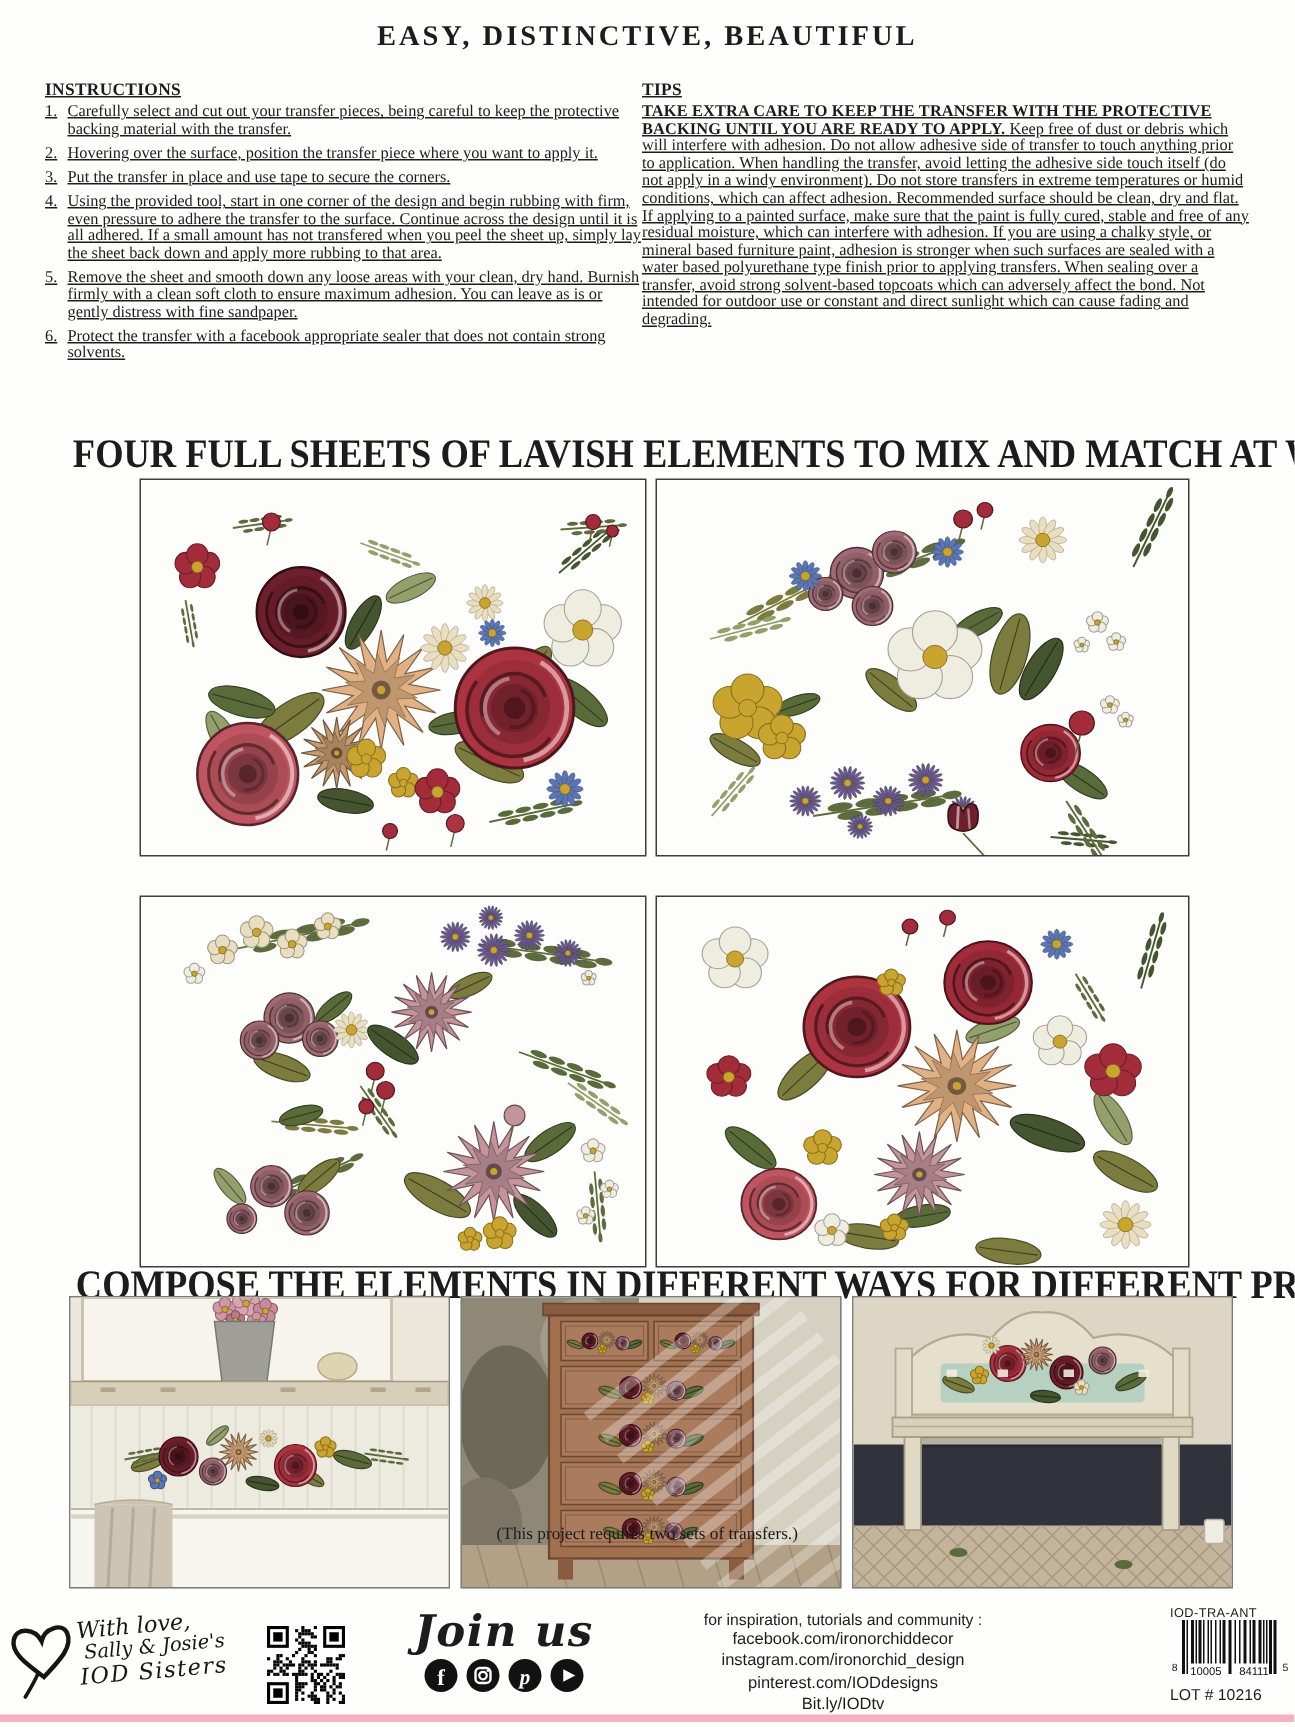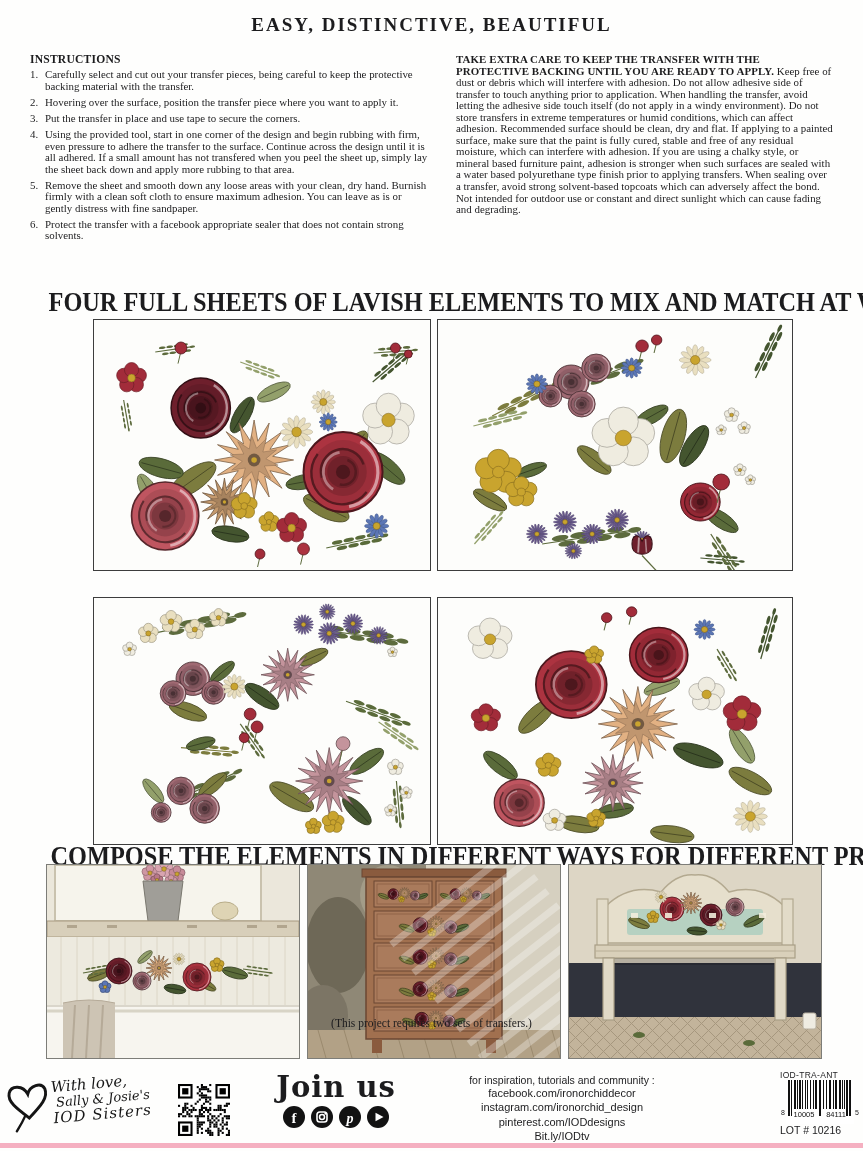--- a/index.html
+++ b/index.html
@@ -5,21 +5,21 @@
   html,body{margin:0;padding:0;}
   body{width:863px;height:1151px;position:relative;background:#fefefd;color:#1c1c1e;
        font-family:"Liberation Serif","DejaVu Serif",serif;overflow:hidden;}
   svg{display:block;}
   .abs{position:absolute;}
 
   
   #main-title{top:14px;left:0;width:100%;text-align:center;font-size:19px;font-weight:bold;letter-spacing:2px;}
 
   
-  #cols{top:54px;left:30px;width:803px;display:flex;gap:28px;}
+  #cols{top:54px;left:30px;width:803px;display:flex;text-decoration:underline;}
   .col{font-size:10.9px;line-height:1.06;}
   #col-left{width:398px;flex:none;}
   #col-right{flex:1;}
   .col h3{font-size:11.6px;margin:0 0 3px 0;font-weight:bold;letter-spacing:.2px;}
   .ins-item{display:flex;margin-bottom:4.5px;}
   .ins-item .num{width:15px;flex:none;}
   .ins-item .txt{flex:1;}
   #tips-par{margin:0;text-align:left;}
   #tips-par b{letter-spacing:.1px;}
 
@@ -40,21 +40,21 @@
   #photo-caption{top:1017px;left:0;width:100%;text-align:center;font-size:11.5px;}
 
   
   #footer{top:1070px;left:0;width:863px;height:74px;font-family:"Liberation Sans","DejaVu Sans",sans-serif;}
   #heart{left:6px;top:10px;transform:rotate(-6deg);}
   #signature{left:52px;top:4px;width:120px;font-family:"DejaVu Serif",serif;font-style:italic;transform:rotate(-5deg);color:#161616;}
   .sig-line{line-height:1.12;}
   .sig-1{font-size:15px;} .sig-2{font-size:13px;padding-left:4px;} .sig-3{font-size:15px;letter-spacing:1px;}
   #qr{left:178px;top:14px;}
   #join-block{left:256px;top:0px;width:160px;text-align:center;}
-  #join-label{font-family:"DejaVu Serif",serif;font-weight:bold;font-size:29px;letter-spacing:1px;}
+  #join-label{font-family:"DejaVu Serif",serif;font-style:italic;font-weight:bold;font-size:29px;letter-spacing:1px;}
   #social-icons{display:flex;justify-content:center;gap:4px;margin-top:1px;}
   #community{left:428px;top:4px;width:268px;text-align:center;}
   #community-intro{font-size:10.5px;}
   #site-domain{font-size:17.5px;letter-spacing:.3px;margin:1px 0 0 0;}
   .comm-link{font-size:11px;line-height:1.3;}
   #legal{left:652px;top:8px;width:122px;text-align:right;font-size:11px;line-height:1.22;}
   .legal-line:nth-child(2){margin-bottom:6px;}
   #barcode-block{left:780px;top:0px;width:80px;text-align:left;}
   #sku{font-size:8.5px;letter-spacing:.3px;}
   #barcode-row{display:flex;align-items:flex-end;justify-content:center;}
@@ -91,20 +91,21 @@
           <span class="num">5.</span>
           <span class="txt">Remove the sheet and smooth down any loose areas with your clean, dry hand. Burnish firmly with a clean soft cloth to ensure maximum adhesion. You can leave as is or gently distress with fine sandpaper.</span>
         </div>
         <div class="ins-item">
           <span class="num">6.</span>
           <span class="txt">Protect the transfer with a facebook appropriate sealer that does not contain strong solvents.</span>
         </div>
       </div>
   </div>
   <div class="col" id="col-right">
+    <h3>TIPS</h3>
     <p id="tips-par"><b>TAKE EXTRA CARE TO KEEP THE TRANSFER WITH THE PROTECTIVE BACKING UNTIL YOU ARE READY TO APPLY.</b> <span>Keep free of dust or debris which will interfere with adhesion. Do not allow adhesive side of transfer to touch anything prior to application. When handling the transfer, avoid letting the adhesive side touch itself (do not apply in a windy environment). Do not store transfers in extreme temperatures or humid conditions, which can affect adhesion. Recommended surface should be clean, dry and flat. If applying to a painted surface, make sure that the paint is fully cured, stable and free of any residual moisture, which can interfere with adhesion. If you are using a chalky style, or mineral based furniture paint, adhesion is stronger when such surfaces are sealed with a water based polyurethane type finish prior to applying transfers. When sealing over a transfer, avoid strong solvent-based topcoats which can adversely affect the bond. Not intended for outdoor use or constant and direct sunlight which can cause fading and degrading.</span></p>
   </div>
 </div>
 
 <div class="abs headline" id="headline-sheets"><span class="hl-inner">FOUR FULL SHEETS OF LAVISH ELEMENTS TO MIX AND MATCH AT WILL</span></div>
 
 <div class="abs" id="sheets">
   <div class="sheet">
       <svg id="sheet1" viewBox="0 0 340 250" preserveAspectRatio="none">
         <rect x="0" y="0" width="340" height="250" fill="#fdfdfb"></rect>

